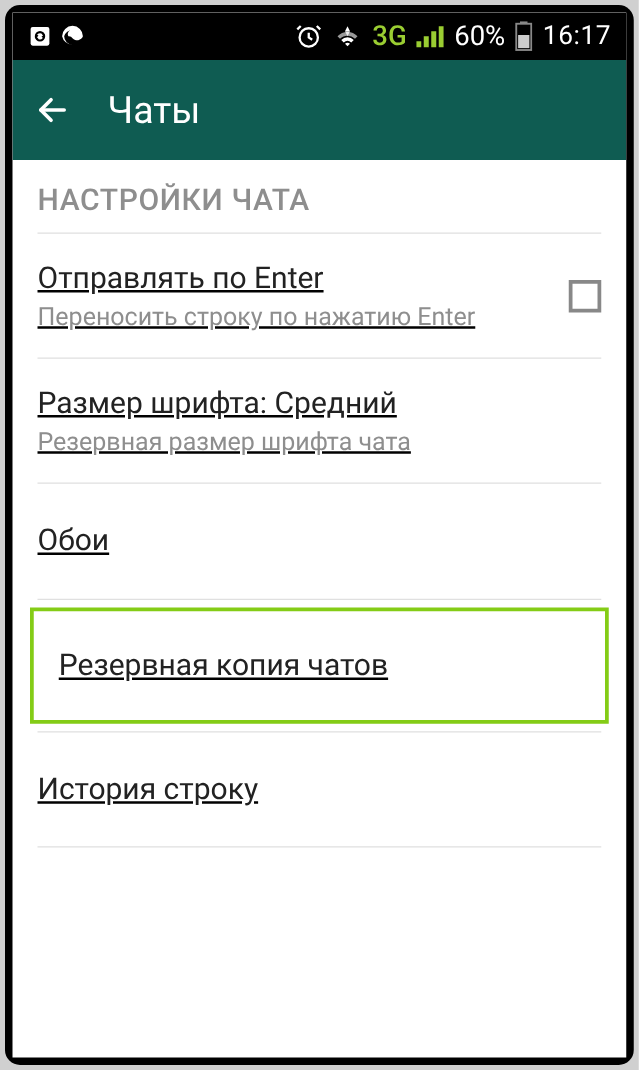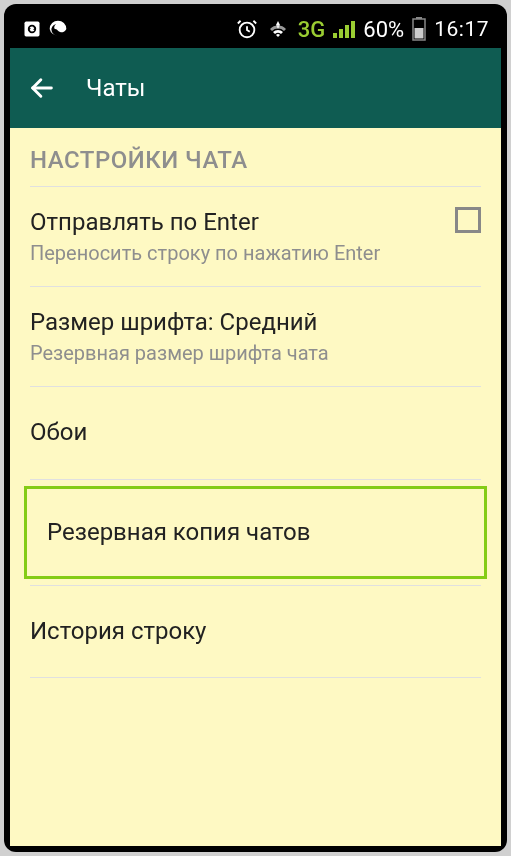--- a/index.html
+++ b/index.html
@@ -23,21 +23,21 @@
       height: 848px;
       background: #000;
       border-radius: 12px;
       padding: 6px;
       position: relative;
     }
     
     .screen {
       width: 100%;
       height: 100%;
-      background: #fef9c3;
+      background: #ffffff;
       position: relative;
       overflow: hidden;
     }
     
     .status-bar {
       height: 38px;
       background: #000;
       display: flex;
       align-items: center;
       justify-content: space-between;
@@ -91,21 +91,21 @@
     
     .back-arrow {
       color: #fff;
       display: flex;
       align-items: center;
       cursor: pointer;
     }
     
     .header-title {
       color: #fff;
-      font-size: 24px;
+      font-size: 30px;
       font-weight: 400;
     }
     
     .content {
       padding: 0;
     }
     
     .section-header {
       padding: 18px 20px 12px 20px;
       color: #8e8e8e;
@@ -117,23 +117,24 @@
     
     .divider {
       height: 1px;
       background: #e0e0e0;
       margin: 0 20px;
     }
     
     .setting-row {
       padding: 20px 20px;
       display: flex;
-      align-items: flex-start;
+      align-items: center;
       justify-content: space-between;
       cursor: pointer;
+      text-decoration: underline;
     }
     
     .setting-text {
       flex: 1;
     }
     
     .setting-title {
       color: #222;
       font-size: 24px;
       font-weight: 400;

